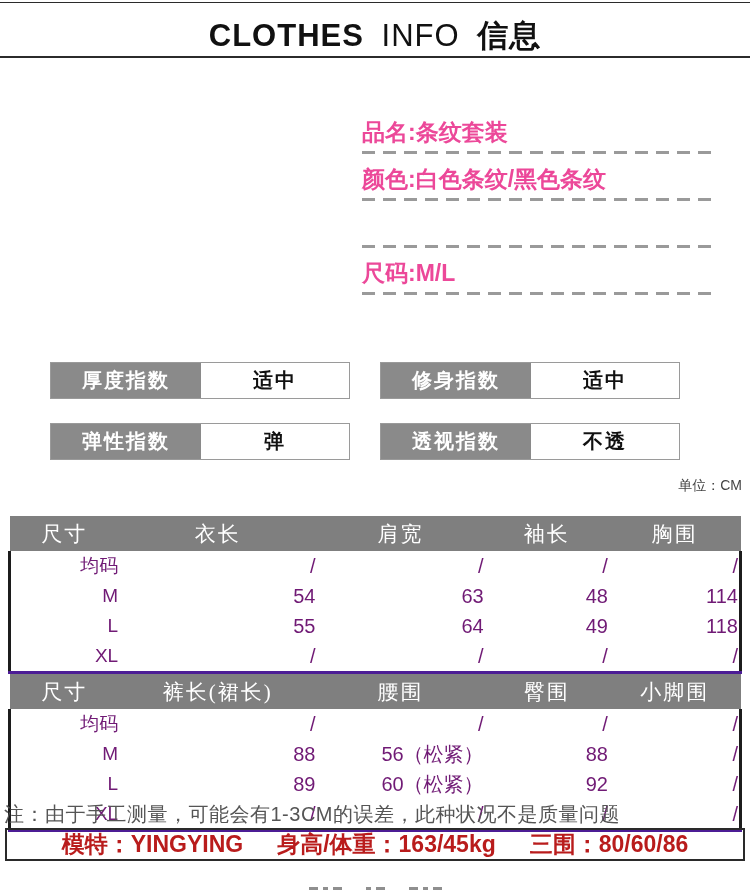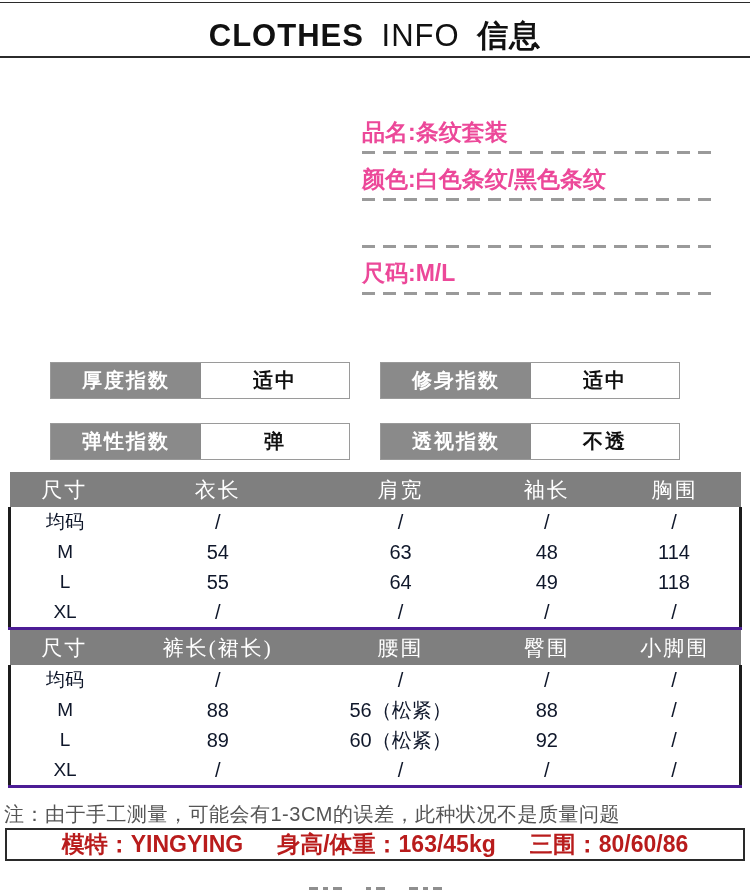--- a/index.html
+++ b/index.html
@@ -51,29 +51,29 @@
   }
   .index-value{
     flex:1;display:flex;align-items:center;justify-content:center;
     font-size:20px;font-weight:700;color:#111;letter-spacing:2px;
   }
 
   
   .unit{position:absolute;right:8px;top:477px;font-size:14px;color:#444;}
 
   
-  .tables{position:absolute;left:8px;top:472px;width:734px;}
+  .tables{position:absolute;left:8px;top:516px;width:734px;}
   .size-table{width:100%;border-collapse:collapse;table-layout:fixed;}
   .size-table th{
     background:#7f7f7f;color:#fff;height:33px;
     font-family:"Liberation Serif",serif;font-weight:500;
     font-size:21px;letter-spacing:2px;text-align:center;
   }
   .size-table td{
-    height:28px;text-align:center;font-size:20px;color:#0f172a;
+    height:28px;text-align:right;font-size:20px;color:#701a75;
     font-family:"Liberation Sans",sans-serif;
   }
   .size-table tbody td:first-child{border-left:3px solid #1c1c1c;font-size:19px;}
   .size-table tbody td:last-child{border-right:3px solid #1c1c1c;}
   .size-table tbody tr:last-child td{border-bottom:3px solid #4c1d95;}
 
   
   .note{position:absolute;left:4px;top:801px;font-size:20px;color:#555;letter-spacing:0.5px;}
   .model-box{
     position:absolute;left:5px;top:828px;width:740px;height:33px;

